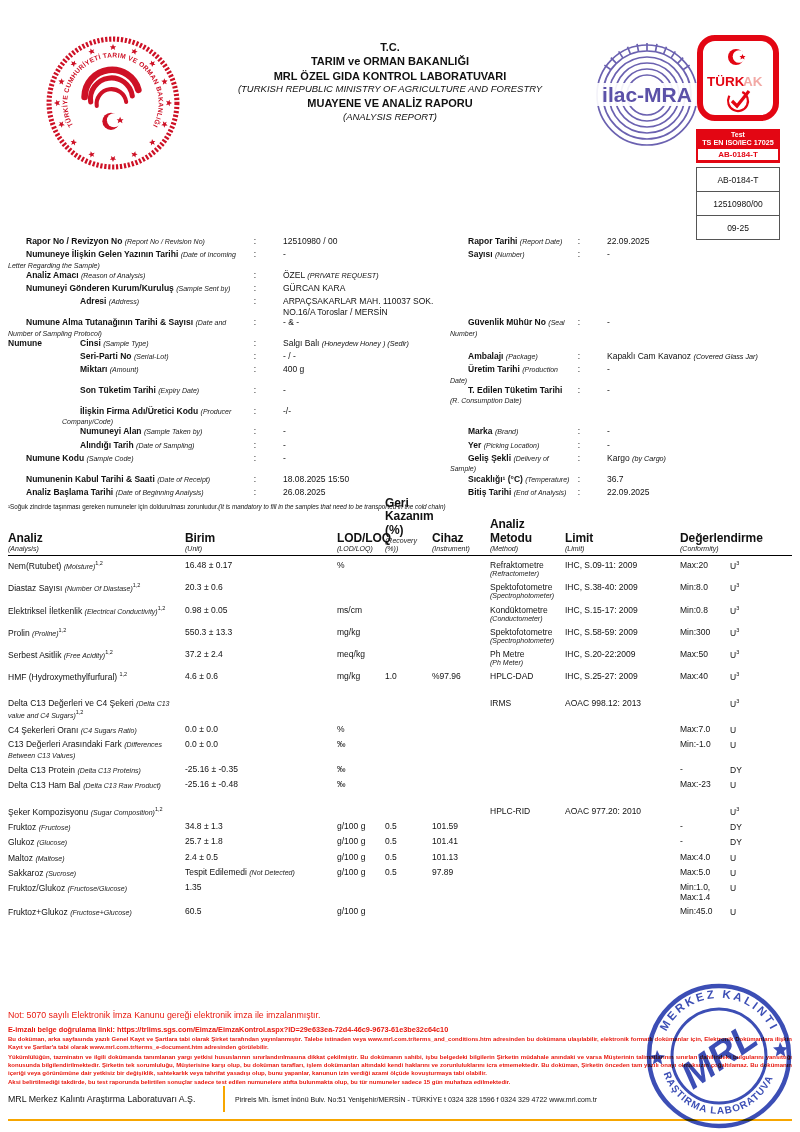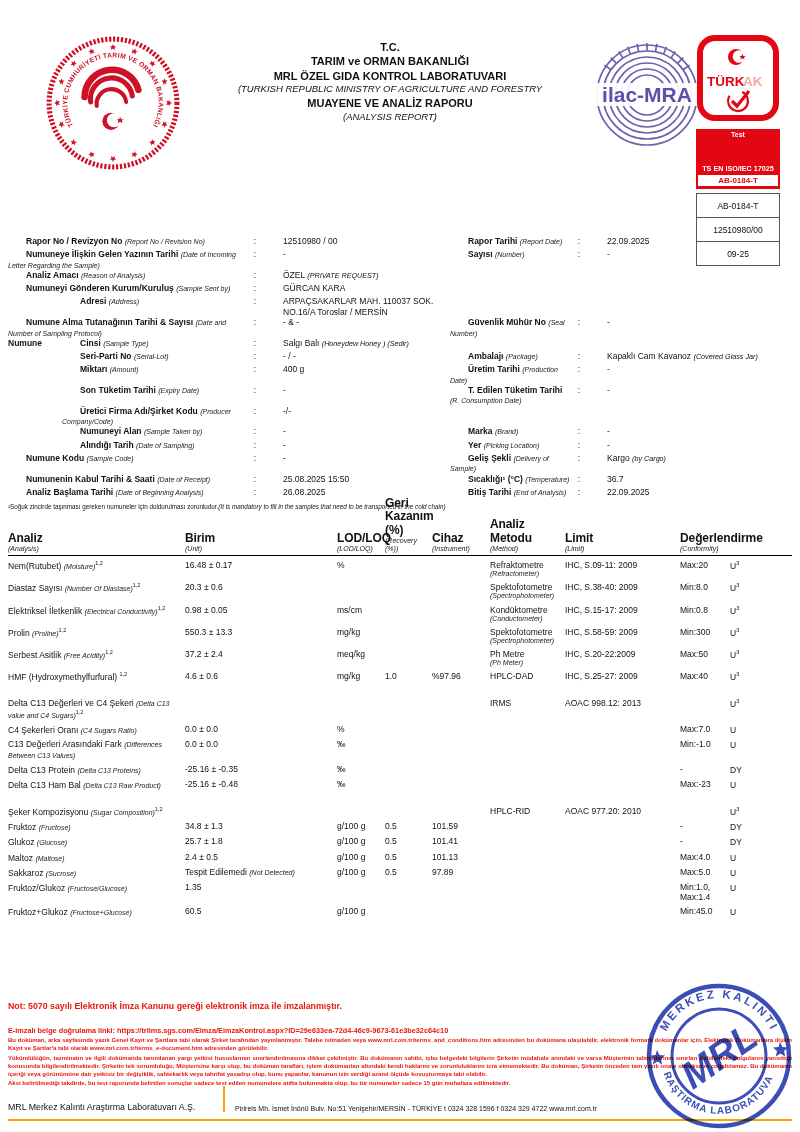--- a/index.html
+++ b/index.html
@@ -9,21 +9,21 @@
   
   .seal{position:absolute;left:44px;top:34px;width:138px;height:138px;}
   .title-block{position:absolute;left:180px;top:40px;width:420px;text-align:center;line-height:1.3;}
   .t-bold{font-size:11px;font-weight:bold;}
   .t-italic{font-size:9.5px;font-style:italic;}
   .t-report{margin-top:1px;}
   .ilac{position:absolute;left:594px;top:42px;width:106px;height:106px;}
   .turkak{position:absolute;left:696px;top:34px;width:84px;}
   .turkak-band{background:var(--turkak_red);color:#fff;text-align:center;padding:2px 2px 3px 2px;margin-top:1px;}
   .band-test{font-size:7px;font-weight:bold;}
-  .band-std{font-size:7.2px;font-weight:bold;white-space:nowrap;margin-top:26px;}
+  .band-std{font-size:7.2px;font-weight:bold;white-space:nowrap;}
   .band-code{background:#fff;color:var(--turkak_red);font-size:8px;font-weight:bold;margin-top:2px;padding:1px 0;}
   .cert-boxes{margin-top:5px;}
   .cert-box{border:1px solid #555;background:#fff;height:23px;display:flex;align-items:center;justify-content:center;
             font-size:8.5px;margin-top:-1px;}
 
   
   .meta{position:absolute;left:8px;top:236px;right:8px;font-size:8.5px;}
   .meta-row{display:flex;min-height:13.2px;line-height:1.2;}
   .meta-left{flex:0 0 442px;display:flex;}
   .meta-right{flex:1;display:flex;}
@@ -49,27 +49,27 @@
   .th-en{font-style:italic;font-size:7px;line-height:1.12;color:#222;}
   .trow{margin-top:4px;}
   .trow.group{margin-top:16px;}
   .td{font-size:8.5px;line-height:1.18;padding-right:4px;}
   .c-name-en,.c-snote{font-size:7px;font-style:italic;color:#222;}
   .c-cihaz-en{display:block;font-size:7px;font-style:italic;color:#222;}
   sup{font-size:5.5px;}
 
   
   .note{position:absolute;left:8px;top:1001px;right:8px;color:var(--note_red);}
-  .note-1{font-weight:bold;font-size:8.8px;}
-  .note-2{font-weight:bold;font-size:7.3px;margin-top:15px;}
+  .note-1{font-weight:normal;font-size:8.8px;margin-top:9px;}
+  .note-2{font-weight:bold;font-size:7.3px;margin-top:5px;}
   .note-small{font-weight:bold;font-size:6px;line-height:1.38;text-align:justify;margin-top:1px;}
 
   
   .bottom{position:absolute;left:8px;right:8px;top:1086px;}
-  .b-row{display:flex;align-items:flex-end;}
+  .b-row{display:flex;align-items:center;}
   .company{font-size:8.8px;width:205px;}
   .vline{width:2px;height:26px;background:var(--line_orange);margin:0 10px;}
   .address{font-size:7px;flex:1;}
   .hline{height:2px;background:var(--line_orange);margin-top:7px;}
   .b-foot{display:flex;justify-content:space-between;font-size:7.5px;margin-top:10px;}
 
   
   .stamp{position:absolute;left:643px;top:980px;width:152px;height:152px;opacity:.92;mix-blend-mode:multiply;}
 </style>
 </head>
@@ -303,21 +303,21 @@
     </div>
     <div class="meta-right">
       <span class="m-lab m-r-lab"><span class="m-label m-r-label">T. Edilen Tüketim Tarihi</span> <span class="m-en m-r-en">(R. Consumption Date)</span></span>
       <span class="m-colon m-r-colon">:</span>
       <span class="m-val"><span class="m-r-val">-</span> <span class="m-note m-r-note"></span></span>
     </div>
   </div>
 
   <div class="meta-row">
     <div class="meta-left">
-      <span class="m-lab m-l-lab ind"><span class="m-prefix"></span><span class="m-label m-l-label">Üretici Firma Adı/Şirket Kodu</span> <span class="m-en m-l-en">(Producer Company/Code)</span></span>
+      <span class="m-lab m-l-lab ind"><span class="m-prefix"></span><span class="m-label m-l-label">İlişkin Firma Adı/Üretici Kodu</span> <span class="m-en m-l-en">(Producer Company/Code)</span></span>
       <span class="m-colon m-l-colon">:</span>
       <span class="m-val"><span class="m-l-val">-/-</span> <span class="m-note m-l-note"></span></span>
     </div>
     <div class="meta-right">
       <span class="m-lab m-r-lab"><span class="m-label m-r-label"></span> <span class="m-en m-r-en"></span></span>
       <span class="m-colon m-r-colon"></span>
       <span class="m-val"><span class="m-r-val"></span> <span class="m-note m-r-note"></span></span>
     </div>
   </div>
 
@@ -357,21 +357,21 @@
       <span class="m-lab m-r-lab"><span class="m-label m-r-label">Geliş Şekli</span> <span class="m-en m-r-en">(Delivery of Sample)</span></span>
       <span class="m-colon m-r-colon">:</span>
       <span class="m-val"><span class="m-r-val">Kargo</span> <span class="m-note m-r-note">(by Cargo)</span></span>
     </div>
   </div>
 
   <div class="meta-row">
     <div class="meta-left">
       <span class="m-lab m-l-lab"><span class="m-prefix"></span><span class="m-label m-l-label">Numunenin Kabul Tarihi &amp; Saati</span> <span class="m-en m-l-en">(Date of Receipt)</span></span>
       <span class="m-colon m-l-colon">:</span>
-      <span class="m-val"><span class="m-l-val">25.08.2025 15:50</span> <span class="m-note m-l-note"></span></span>
+      <span class="m-val"><span class="m-l-val">18.08.2025 15:50</span> <span class="m-note m-l-note"></span></span>
     </div>
     <div class="meta-right">
       <span class="m-lab m-r-lab"><span class="m-label m-r-label">Sıcaklığı¹ (°C)</span> <span class="m-en m-r-en">(Temperature)</span></span>
       <span class="m-colon m-r-colon">:</span>
       <span class="m-val"><span class="m-r-val">36.7</span> <span class="m-note m-r-note"></span></span>
     </div>
   </div>
 
   <div class="meta-row">
     <div class="meta-left">

